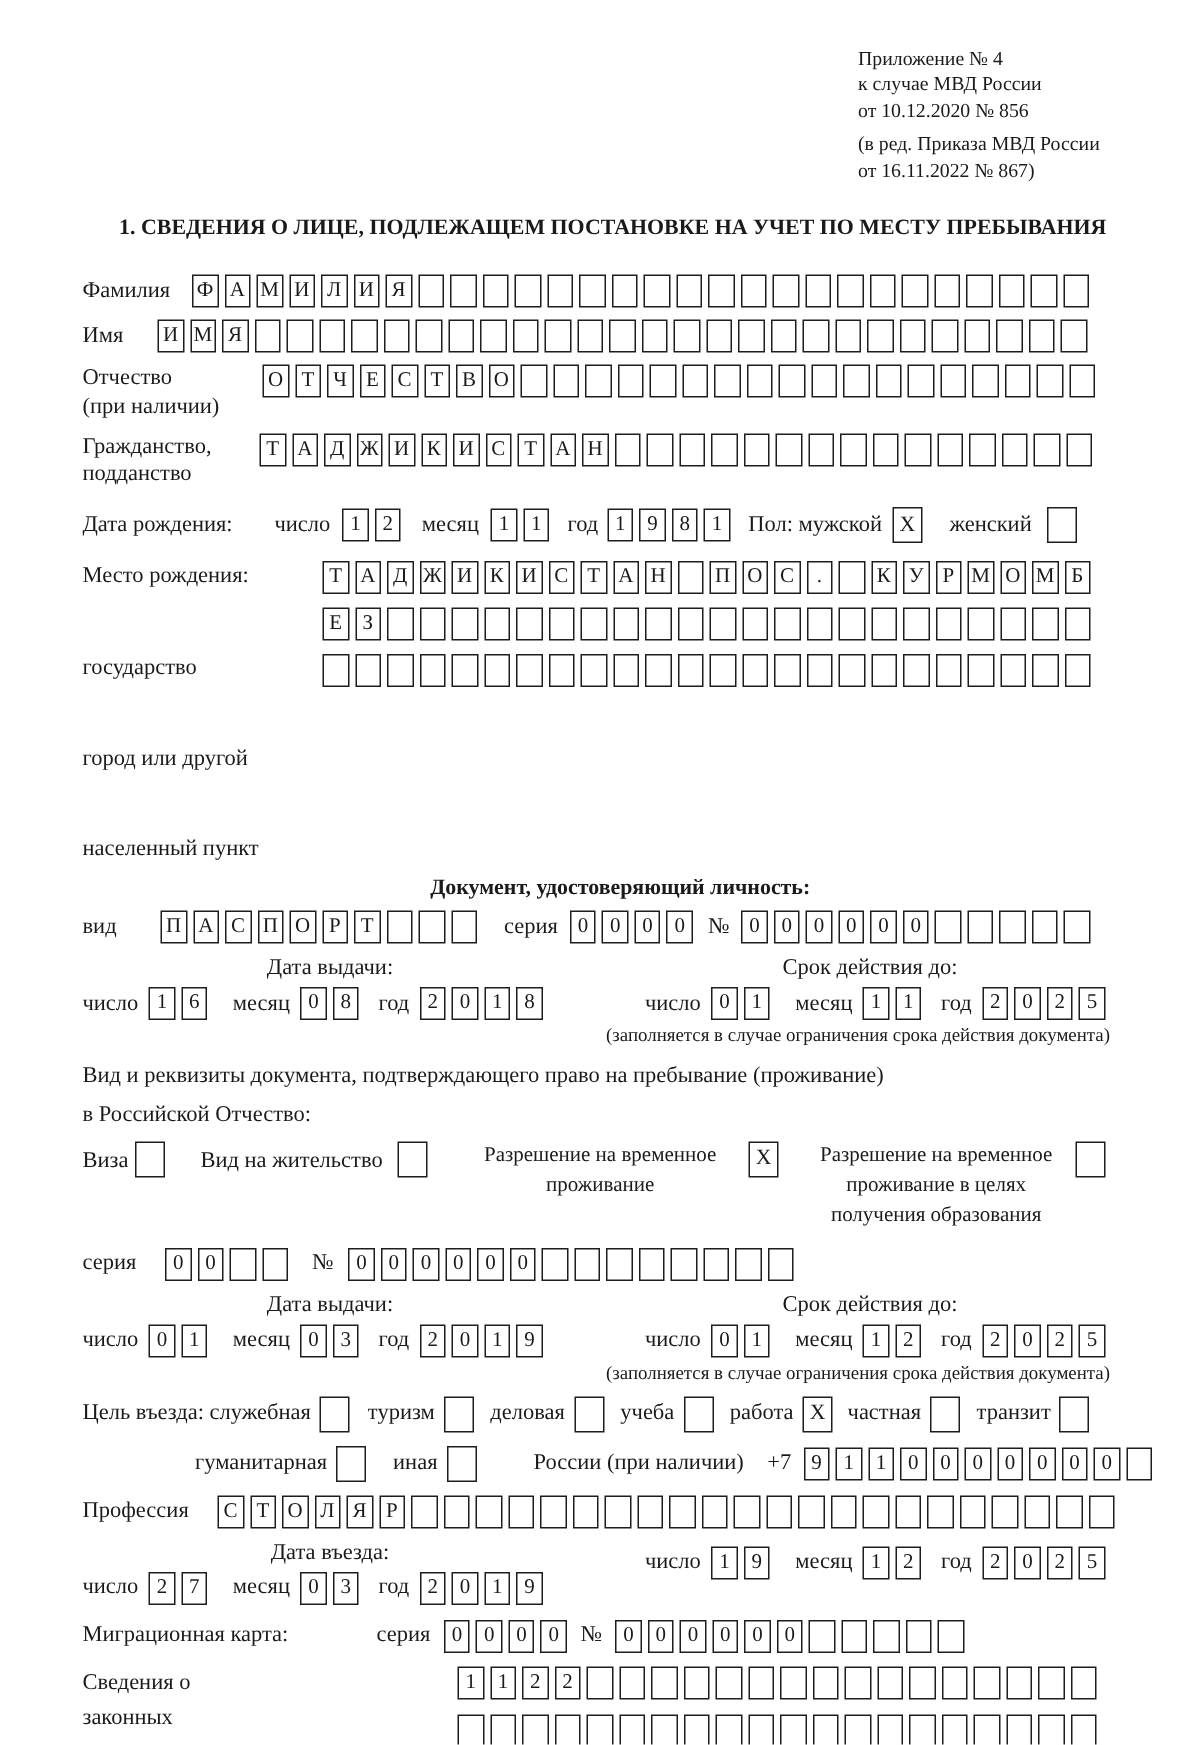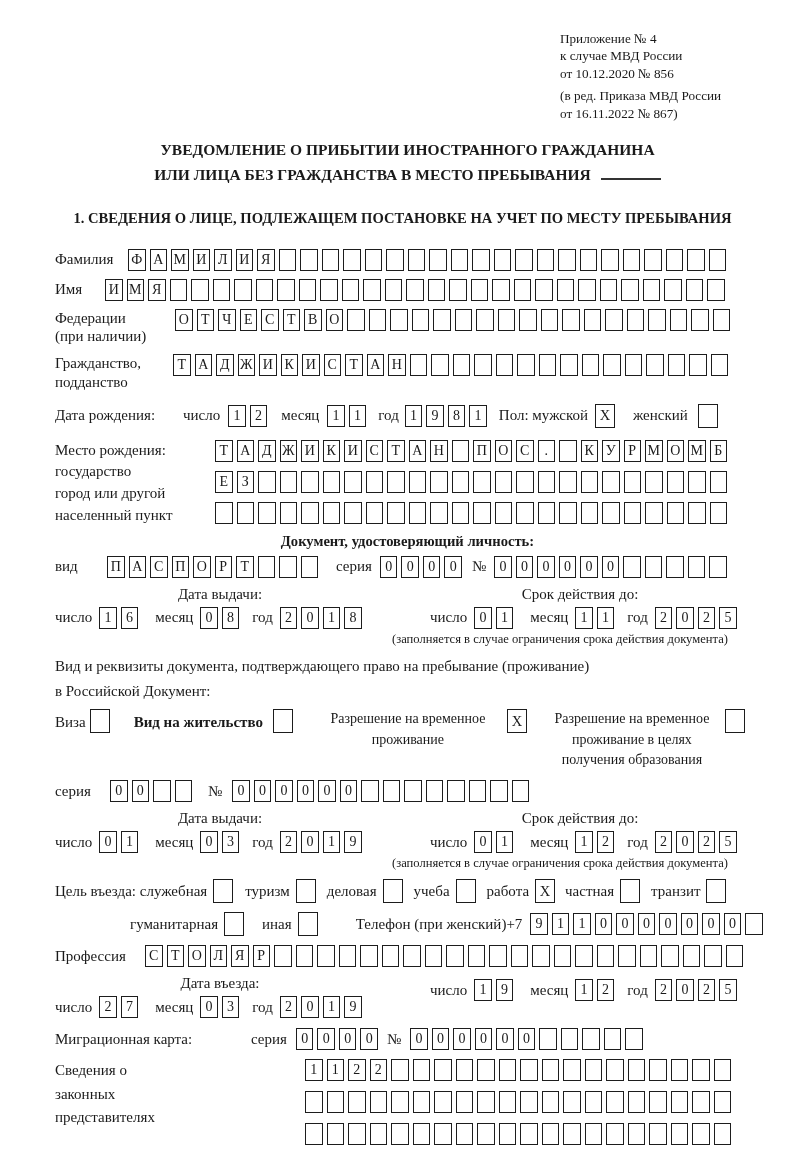--- a/index.html
+++ b/index.html
@@ -1,17 +1,17 @@
 <!DOCTYPE html>
 <html><head>
 <meta charset="utf-8">
 <style>
   html,body{margin:0;padding:0;background:#ffffff;}
   body{width:800px;height:1163px;overflow:hidden;font-family:"Liberation Serif",serif;color:#1a1a1a;}
-  .page{box-sizing:border-box;width:800px;height:1163px;padding:30px 40px 0 55px;}
+  .page{box-sizing:border-box;width:800px;height:1163px;padding:30px 28px 0 55px;}
   
   .hdr{width:200px;margin-left:auto;font-size:13.2px;line-height:1.32;}
   .hdr .gap{height:5px;}
   .forma{font-weight:bold;text-align:right;margin-top:16px;font-size:14.5px;letter-spacing:.3px;padding-right:4px;}
   
   .title{margin-top:16px;text-align:center;font-weight:bold;font-size:15.5px;line-height:1.6;}
   .blank-line{display:inline-block;width:60px;border-bottom:2px solid #333;height:11px;margin-left:10px;}
   .sec-title{margin-top:22px;margin-left:-10px;text-align:center;font-weight:bold;font-size:14.6px;}
   
   .row{display:flex;align-items:center;margin-top:8px;}
@@ -39,24 +39,20 @@
 
   <div class="hdr">
     <div>Приложение № 4</div>
     <div>к случае МВД России</div>
     <div>от 10.12.2020 № 856</div>
     <div class="gap"></div>
     <div>(в ред. Приказа МВД России</div>
     <div>от 16.11.2022 № 867)</div>
   </div>
 
-  <div class="title">
-    <div>УВЕДОМЛЕНИЕ О ПРИБЫТИИ ИНОСТРАННОГО ГРАЖДАНИНА</div>
-    <div><span>ИЛИ ЛИЦА БЕЗ ГРАЖДАНСТВА В МЕСТО ПРЕБЫВАНИЯ</span><span class="blank-line"></span></div>
-  </div>
 
   <div class="sec-title">1. СВЕДЕНИЯ О ЛИЦЕ, ПОДЛЕЖАЩЕМ ПОСТАНОВКЕ НА УЧЕТ ПО МЕСТУ ПРЕБЫВАНИЯ</div>
 
   <div class="row" style="margin-top:22px;">
     <span class="lbl" style="width:73px;">Фамилия</span>
     <span class="cells">
         <span class="cell">Ф</span>
         <span class="cell">А</span>
         <span class="cell">М</span>
         <span class="cell">И</span>
@@ -117,21 +113,21 @@
         <span class="cell"></span>
         <span class="cell"></span>
         <span class="cell"></span>
         <span class="cell"></span>
         <span class="cell"></span>
       </span>
   </div>
 
   <div class="row top">
     <span class="lbl stack" style="width:120px;">
-      <span>Федерации</span>
+      <span>Отчество</span>
       <span>(при наличии)</span>
     </span>
     <span class="cells">
         <span class="cell">О</span>
         <span class="cell">Т</span>
         <span class="cell">Ч</span>
         <span class="cell">Е</span>
         <span class="cell">С</span>
         <span class="cell">Т</span>
         <span class="cell">В</span>
@@ -211,21 +207,21 @@
         <span class="cell">8</span>
         <span class="cell">1</span>
       </span>
     <span class="lbl" style="margin:0 7px 0 8px;">Пол: мужской</span>
     <span class="chk">X</span>
     <span class="lbl" style="margin:0 10px 0 18px;">женский</span>
     <span class="chk"></span>
   </div>
 
   <div class="row top" style="margin-top:12px;">
-    <span class="lbl stack" style="width:160px;line-height:1.45;">
+    <span class="lbl stack" style="width:160px;line-height:1.45;gap:39px;">
       <span>Место рождения:</span>
       <span>государство</span>
       <span>город или другой</span>
       <span>населенный пункт</span>
     </span>
     <span class="stack">
       <span class="cells" style="margin-bottom:9px;">
           <span class="cell">Т</span>
           <span class="cell">А</span>
           <span class="cell">Д</span>
@@ -387,26 +383,26 @@
             <span class="cell">0</span>
             <span class="cell">2</span>
             <span class="cell">5</span>
           </span>
       </div>
     </div>
   </div>
   <div class="caption" style="text-align:right;padding-right:32px;margin-top:3px;">(заполняется в случае ограничения срока действия документа)</div>
 
   <div class="lbl" style="margin-top:10px;">Вид и реквизиты документа, подтверждающего право на пребывание (проживание)</div>
-  <div class="lbl" style="margin-top:7px;">в Российской Документ:</div>
+  <div class="lbl" style="margin-top:7px;">в Российской Отчество:</div>
 
   <div class="row top" style="margin-top:8px;">
     <span class="lbl" style="margin:4px 4px 0 0;">Виза</span>
     <span class="chk"></span>
-    <span class="lbl" style="margin:4px 10px 12px 24px;font-weight:bold;">Вид на жительство</span>
+    <span class="lbl" style="margin:4px 10px 12px 24px;">Вид на жительство</span>
     <span class="chk"></span>
     <span class="opt" style="width:198px;margin-left:16px;">
       <span style="display:block;">Разрешение на временное</span>
       <span style="display:block;">проживание</span>
     </span>
     <span class="chk">X</span>
     <span class="opt" style="width:186px;margin-left:12px;">
       <span style="display:block;">Разрешение на временное</span>
       <span style="display:block;">проживание в целях</span>
       <span style="display:block;">получения образования</span>
@@ -522,21 +518,21 @@
 
   <div class="row" style="margin-top:9px;">
     <span class="pair" style="margin-left:75px;">
       <span class="lbl">гуманитарная</span>
       <span class="chk"></span>
     </span>
     <span class="pair" style="margin-left:18px;">
       <span class="lbl">иная</span>
       <span class="chk"></span>
     </span>
-    <span class="lbl" style="margin-left:38px;">Телефон (при женский)</span>
+    <span class="lbl" style="margin-left:38px;">России (при наличии)</span>
     <span class="lbl" style="margin-left:auto;margin-right:8px;">+7</span>
     <span class="cells">
         <span class="cell">9</span>
         <span class="cell">1</span>
         <span class="cell">1</span>
         <span class="cell">0</span>
         <span class="cell">0</span>
         <span class="cell">0</span>
         <span class="cell">0</span>
         <span class="cell">0</span>

